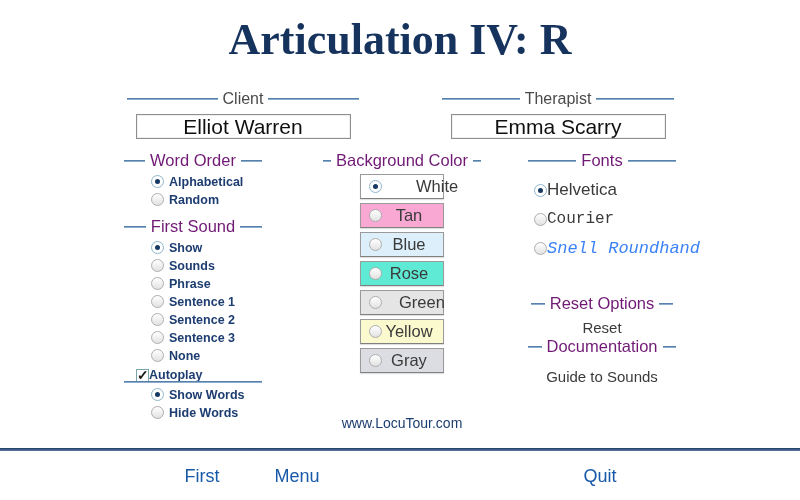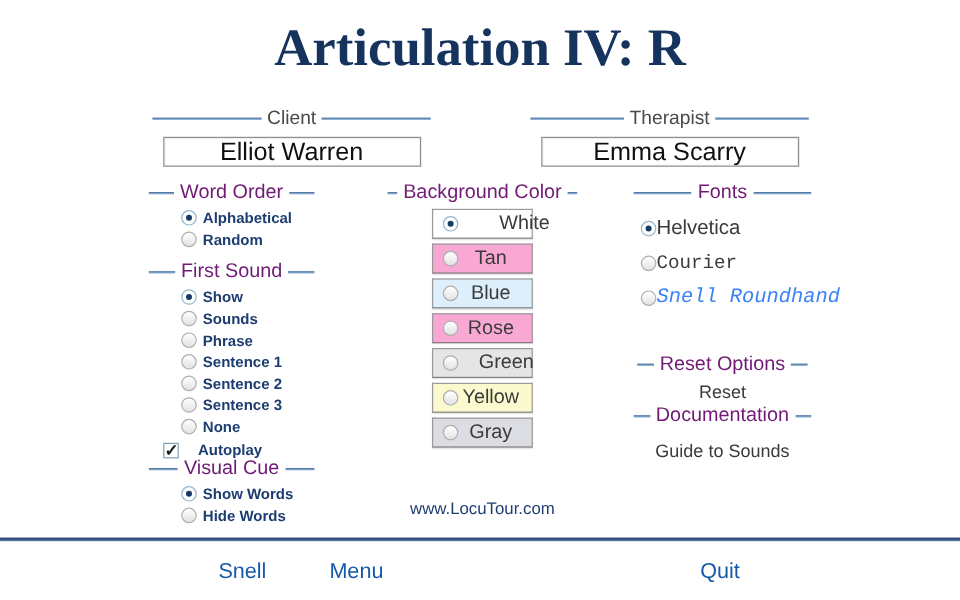--- a/index.html
+++ b/index.html
@@ -50,21 +50,21 @@
     width:13px; height:13px; border-radius:50%;
     background:linear-gradient(#ffffff,#e2e2e2);
     border:1px solid #aeaeae; position:relative; flex:0 0 13px;
   }
   .radio.sel { border-color:#8fb6cb; background:#ffffff; }
   .radio.sel::after {
     content:""; position:absolute; left:3px; top:3px;
     width:5px; height:5px; border-radius:50%; background:#173a63;
   }
   
-  .check-row { display:flex; align-items:center; gap:16px; margin:6px 0 0 12px; height:14px; }
+  .check-row { display:flex; align-items:center; gap:0; margin:6px 0 0 12px; height:14px; }
   .checkbox {
     width:13px; height:13px; background:#fff;
     border:1px solid #79a6ad; position:relative; flex:0 0 13px;
   }
   .checkbox.on::after {
     content:"\2713"; position:absolute; left:0px; top:-3px;
     font-size:14px; font-weight:bold; color:#1a1a1a;
   }
   
   #sec-bg-color { position:absolute; left:323px; top:151px; width:158px; }
@@ -191,21 +191,20 @@
   </div>
   <div class="check-row">
     <span class="checkbox on"></span>
     <span class="txt" style="font-size:12.5px;font-weight:bold;color:#1d3d70;">Autoplay</span>
   </div>
 </div>
 
 <div class="opt-sec" id="sec-visual-cue">
   <div class="sec-head dark">
     <span class="line"></span>
-    <span class="lbl">Visual Cue</span>
     <span class="line"></span>
   </div>
   <div class="opt-row">
     <span class="radio sel"></span>
     <span class="txt">Show Words</span>
   </div>
   <div class="opt-row">
     <span class="radio"></span>
     <span class="txt">Hide Words</span>
   </div>
@@ -222,21 +221,21 @@
     <span class="txt">White</span>
   </div>
   <div class="swatch-btn" style="background-color: #f9a8d4;">
     <span class="radio"></span>
     <span class="txt">Tan</span>
   </div>
   <div class="swatch-btn" style="background-color: rgb(220, 239, 250);">
     <span class="radio"></span>
     <span class="txt">Blue</span>
   </div>
-  <div class="swatch-btn" style="background-color: #f9a8d4;">
+  <div class="swatch-btn" style="background-color: #5eead4;">
     <span class="radio"></span>
     <span class="txt">Rose</span>
   </div>
   <div class="swatch-btn" style="background-color: #e5e5e5; padding-left: 24px;">
     <span class="radio"></span>
     <span class="txt">Green</span>
   </div>
   <div class="swatch-btn" style="background-color: rgb(251, 250, 206);">
     <span class="radio"></span>
     <span class="txt">Yellow</span>
@@ -281,15 +280,15 @@
     <span class="line"></span>
     <span class="lbl">Documentation</span>
     <span class="line"></span>
   </div>
   <div class="link-plain guide-link">Guide to Sounds</div>
 </div>
 
 <div class="website">www.LocuTour.com</div>
 
 <div class="footer-divider"></div>
-<div class="footer-link" id="footer-help">Snell</div>
+<div class="footer-link" id="footer-help">First</div>
 <div class="footer-link" id="footer-menu">Menu</div>
 <div class="footer-link" id="footer-quit">Quit</div>
 
 </body></html>

